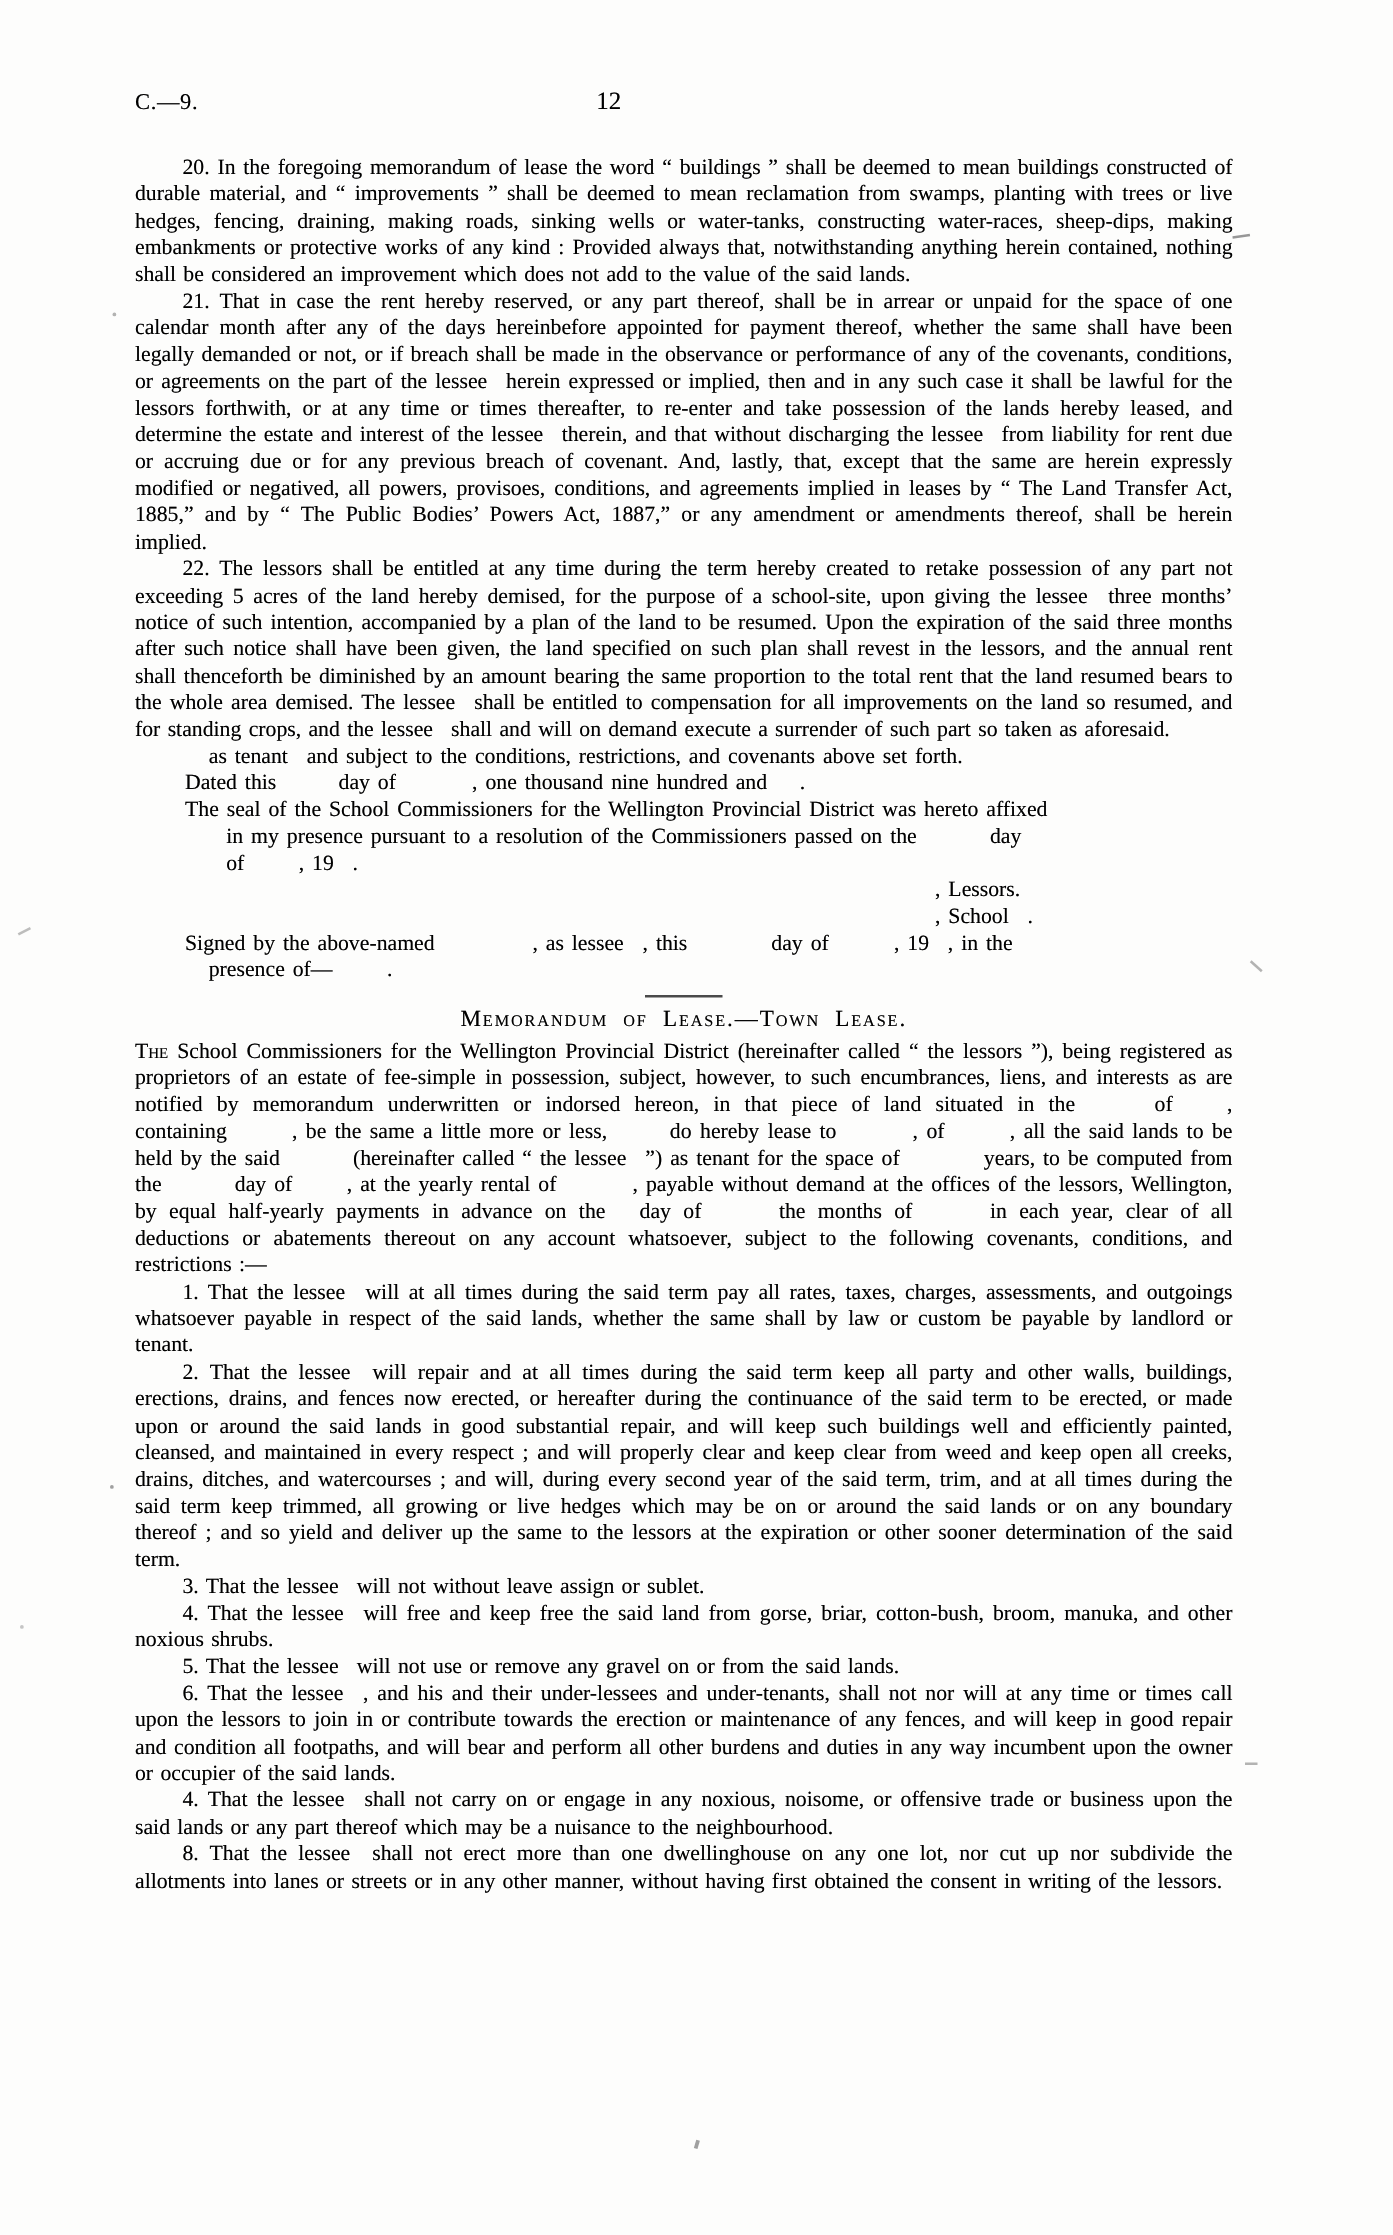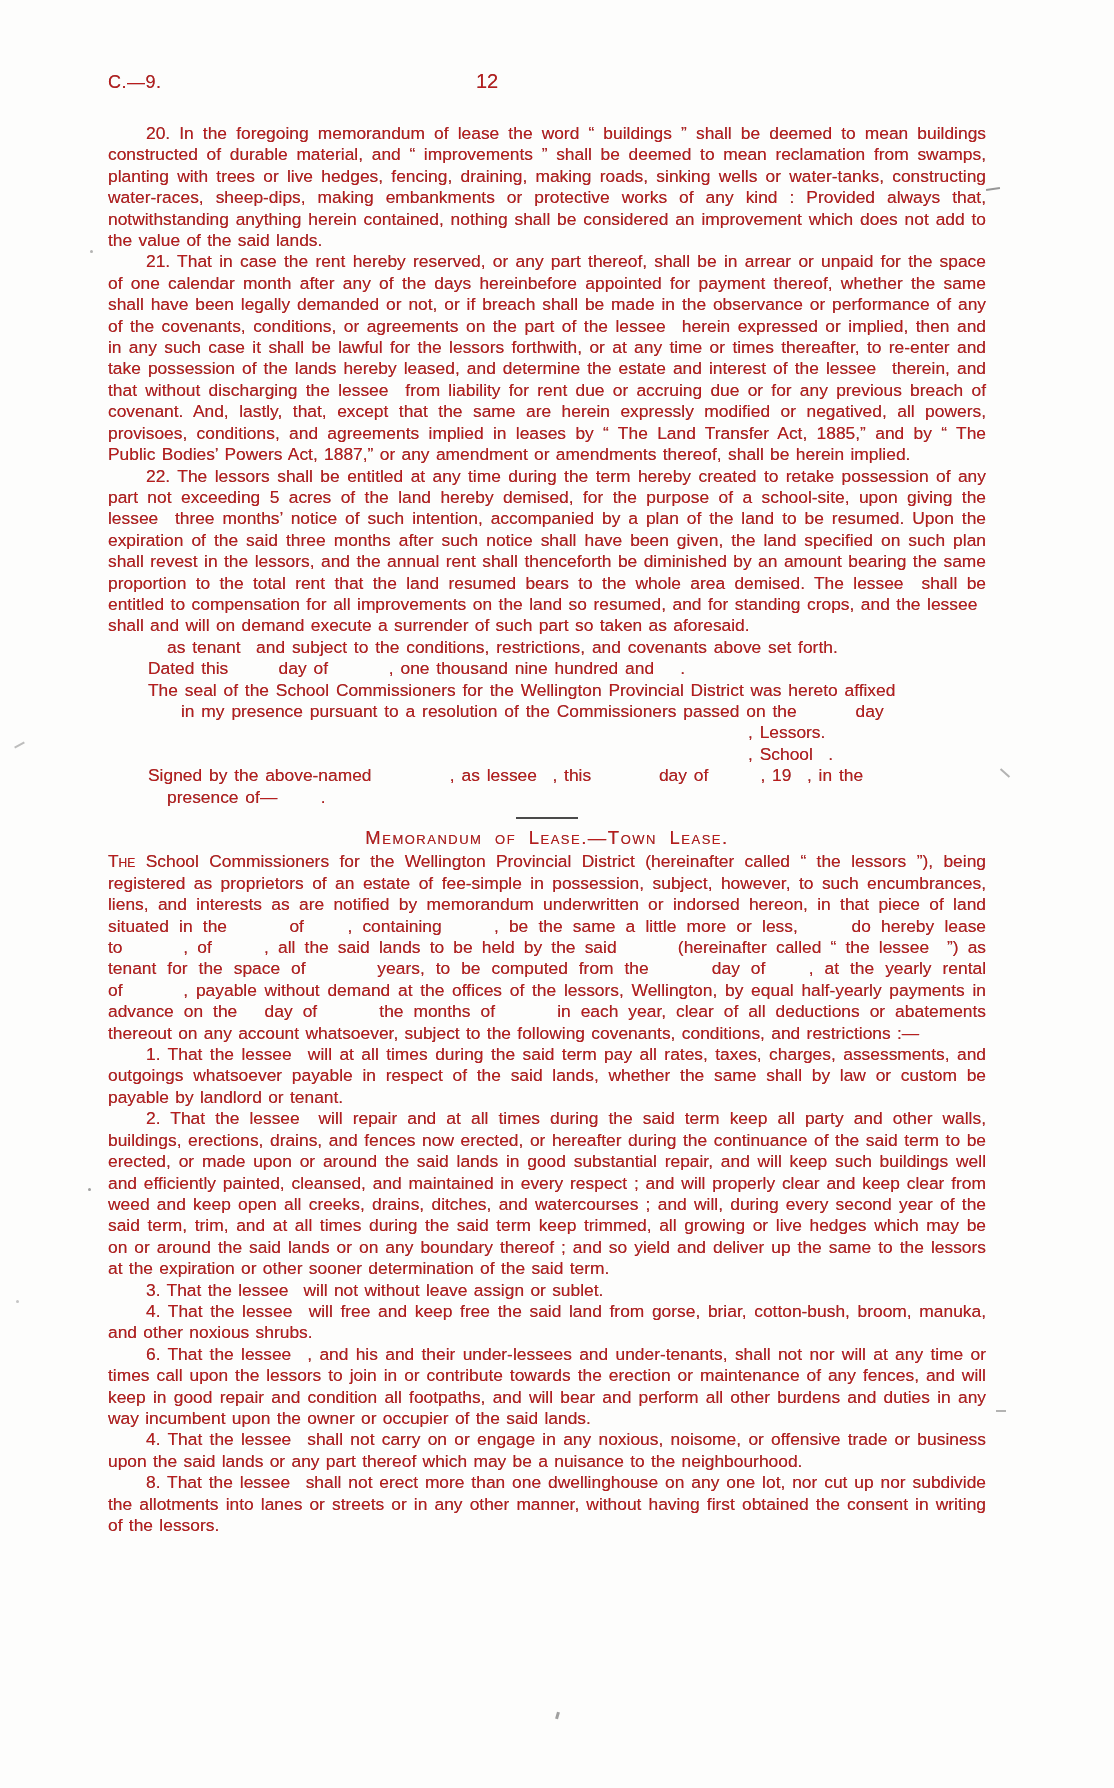--- a/index.html
+++ b/index.html
@@ -1,22 +1,22 @@
 <!DOCTYPE html>
 <html><head>
 <meta charset="utf-8">
 <style>
   html, body { margin: 0; padding: 0; background: #ffffff; }
   .page {
     position: relative;
     width: 1114px;
     height: 1788px;
     background: #fdfdfc;
-    color: #b91c1c;
-    font-family: Liberation Sans, sans-serif;
+    color: #000000;
+    font-family: Liberation Serif, serif;
     overflow: hidden;
     text-shadow: 0 0 0.5px rgba(25,25,25,0.55);
   }
   .text-col {
     position: absolute;
     left: 108px;
     top: 70px;
     width: 878px;
   }
   .page-head {
@@ -100,35 +100,37 @@
     <div class="body-text">
 
       <p class="para indent">20. In the foregoing memorandum of lease the word “ buildings ” shall be deemed to mean buildings constructed of durable material, and “ improvements ” shall be deemed to mean reclamation from swamps, planting with trees or live hedges, fencing, draining, making roads, sinking wells or water-tanks, constructing water-races, sheep-dips, making embankments or protective works of any kind&nbsp;:  Provided always that, notwithstanding anything herein contained, nothing shall be considered an improvement which does not add to the value of the said lands.</p>
       <p class="para indent">21. That in case the rent hereby reserved, or any part thereof, shall be in arrear or unpaid for the space of one calendar month after any of the days hereinbefore appointed for payment thereof, whether the same shall have been legally demanded or not, or if breach shall be made in the observance or performance of any of the covenants, conditions, or agreements on the part of the lessee  herein expressed or implied, then and in any such case it shall be lawful for the lessors forthwith, or at any time or times thereafter, to re-enter and take possession of the lands hereby leased, and determine the estate and interest of the lessee  therein, and that without discharging the lessee  from liability for rent due or accruing due or for any previous breach of covenant. And, lastly, that, except that the same are herein expressly modified or negatived, all powers, provisoes, conditions, and agreements implied in leases by “ The Land Transfer Act, 1885,” and by “ The Public Bodies’ Powers Act, 1887,” or any amendment or amendments thereof, shall be herein implied.</p>
       <p class="para indent">22. The lessors shall be entitled at any time during the term hereby created to retake possession of any part not exceeding 5 acres of the land hereby demised, for the purpose of a school-site, upon giving the lessee  three months’ notice of such intention, accompanied by a plan of the land to be resumed.  Upon the expiration of the said three months after such notice shall have been given, the land specified on such plan shall revest in the lessors, and the annual rent shall thenceforth be diminished by an amount bearing the same proportion to the total rent that the land resumed bears to the whole area demised.  The lessee  shall be entitled to compensation for all improvements on the land so resumed, and for standing crops, and the lessee  shall and will on demand execute a surrender of such part so taken as aforesaid.</p>
 
       <div class="line ind-77">as tenant  and subject to the conditions, restrictions, and covenants above set forth.</div>
       <div class="line ind-40">Dated this    day of    , one thousand nine hundred and  .</div>
       <div class="line ind-40">The seal of the School Commissioners for the Wellington Provincial District was hereto affixed</div>
       <div class="line ind-73">in my presence pursuant to a resolution of the Commissioners passed on the    day</div>
+      <div class="line ind-73">of   , 19  .</div>
       <div class="line sig">, Lessors.</div>
       <div class="line sig">, School  .</div>
       <div class="line ind-40">Signed by the above-named     , as lessee  , this     day of   , 19  , in the</div>
       <div class="line ind-77">presence of—   .</div>
 
       <div class="divider"></div>
 
       <h2 class="sec-heading">Memorandum of Lease.—Town Lease.</h2>
 
       <p class="para"><span class="lead-caps">The</span> <span>School Commissioners for the Wellington Provincial District (hereinafter called “ the lessors ”), being registered as proprietors of an estate of fee-simple in possession, subject, however, to such encumbrances, liens, and interests as are notified by memorandum underwritten or indorsed hereon, in that piece of land situated in the    of   , containing   , be the same a little more or less,    do hereby lease to    , of   , all the said lands to be held by the said    (hereinafter called “ the lessee  ”) as tenant for the space of     years, to be computed from the    day of   , at the yearly rental of    , payable without demand at the offices of the lessors, Wellington, by equal half-yearly payments in advance on the  day of    the months of    in each year, clear of all deductions or abatements thereout on any account whatsoever, subject to the following covenants, conditions, and restrictions&nbsp;:—</span></p>
 
       <p class="para indent">1. That the lessee  will at all times during the said term pay all rates, taxes, charges, assessments, and outgoings whatsoever payable in respect of the said lands, whether the same shall by law or custom be payable by landlord or tenant.</p>
       <p class="para indent">2. That the lessee  will repair and at all times during the said term keep all party and other walls, buildings, erections, drains, and fences now erected, or hereafter during the continuance of the said term to be erected, or made upon or around the said lands in good substantial repair, and will keep such buildings well and efficiently painted, cleansed, and maintained in every respect&nbsp;; and will properly clear and keep clear from weed and keep open all creeks, drains, ditches, and watercourses&nbsp;; and will, during every second year of the said term, trim, and at all times during the said term keep trimmed, all growing or live hedges which may be on or around the said lands or on any boundary thereof&nbsp;; and so yield and deliver up the same to the lessors at the expiration or other sooner determination of the said term.</p>
       <p class="para indent">3. That the lessee  will not without leave assign or sublet.</p>
       <p class="para indent">4. That the lessee  will free and keep free the said land from gorse, briar, cotton-bush, broom, manuka, and other noxious shrubs.</p>
+      <p class="para indent">5. That the lessee  will not use or remove any gravel on or from the said lands.</p>
       <p class="para indent">6. That the lessee &nbsp;, and his and their under-lessees and under-tenants, shall not nor will at any time or times call upon the lessors to join in or contribute towards the erection or maintenance of any fences, and will keep in good repair and condition all footpaths, and will bear and perform all other burdens and duties in any way incumbent upon the owner or occupier of the said lands.</p>
       <p class="para indent">4. That the lessee  shall not carry on or engage in any noxious, noisome, or offensive trade or business upon the said lands or any part thereof which may be a nuisance to the neighbourhood.</p>
       <p class="para indent">8. That the lessee  shall not erect more than one dwellinghouse on any one lot, nor cut up nor subdivide the allotments into lanes or streets or in any other manner, without having first obtained the consent in writing of the lessors.</p>
 
     </div>
   </div>
 
   <div class="art art-1"></div>
   <div class="art art-2"></div>
   <div class="art art-3"></div>

